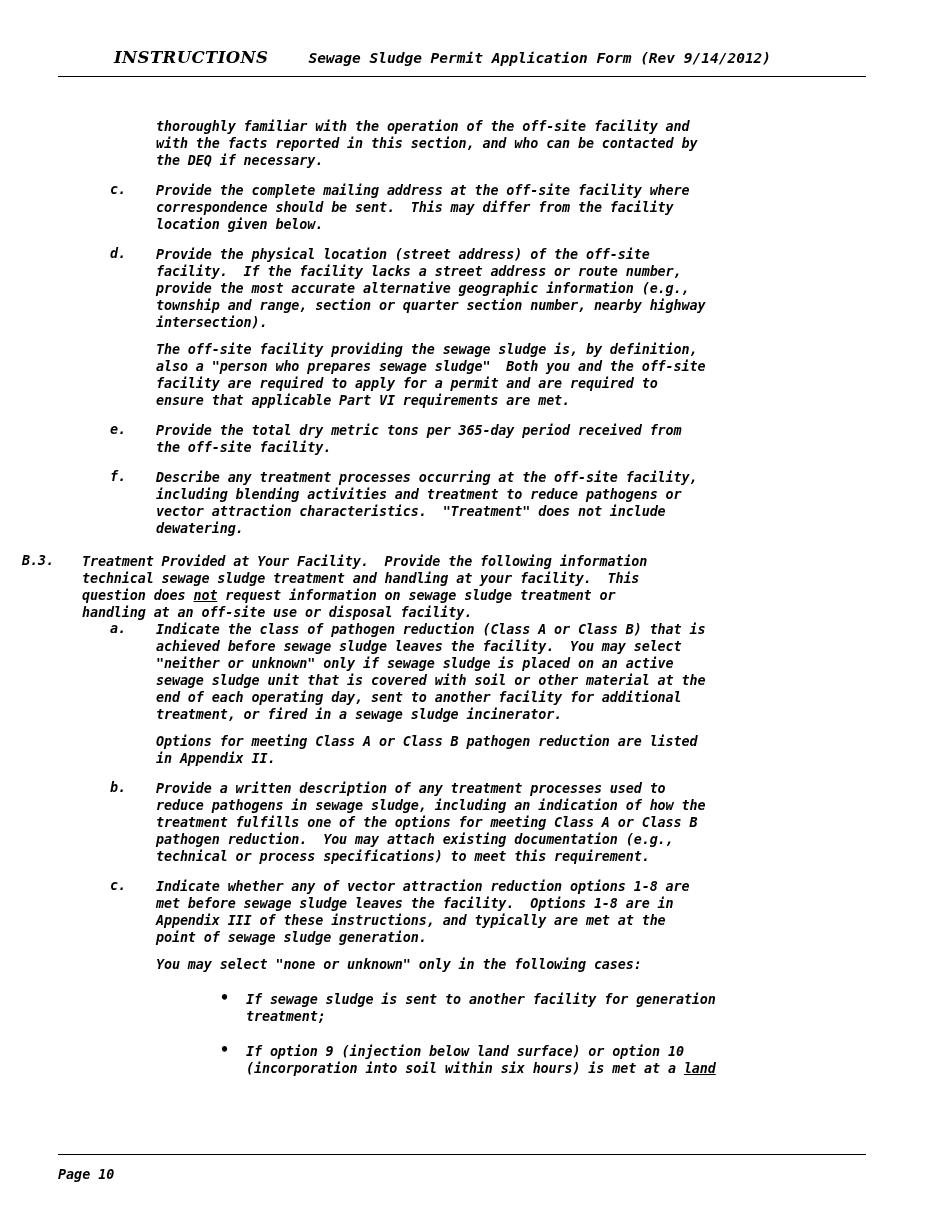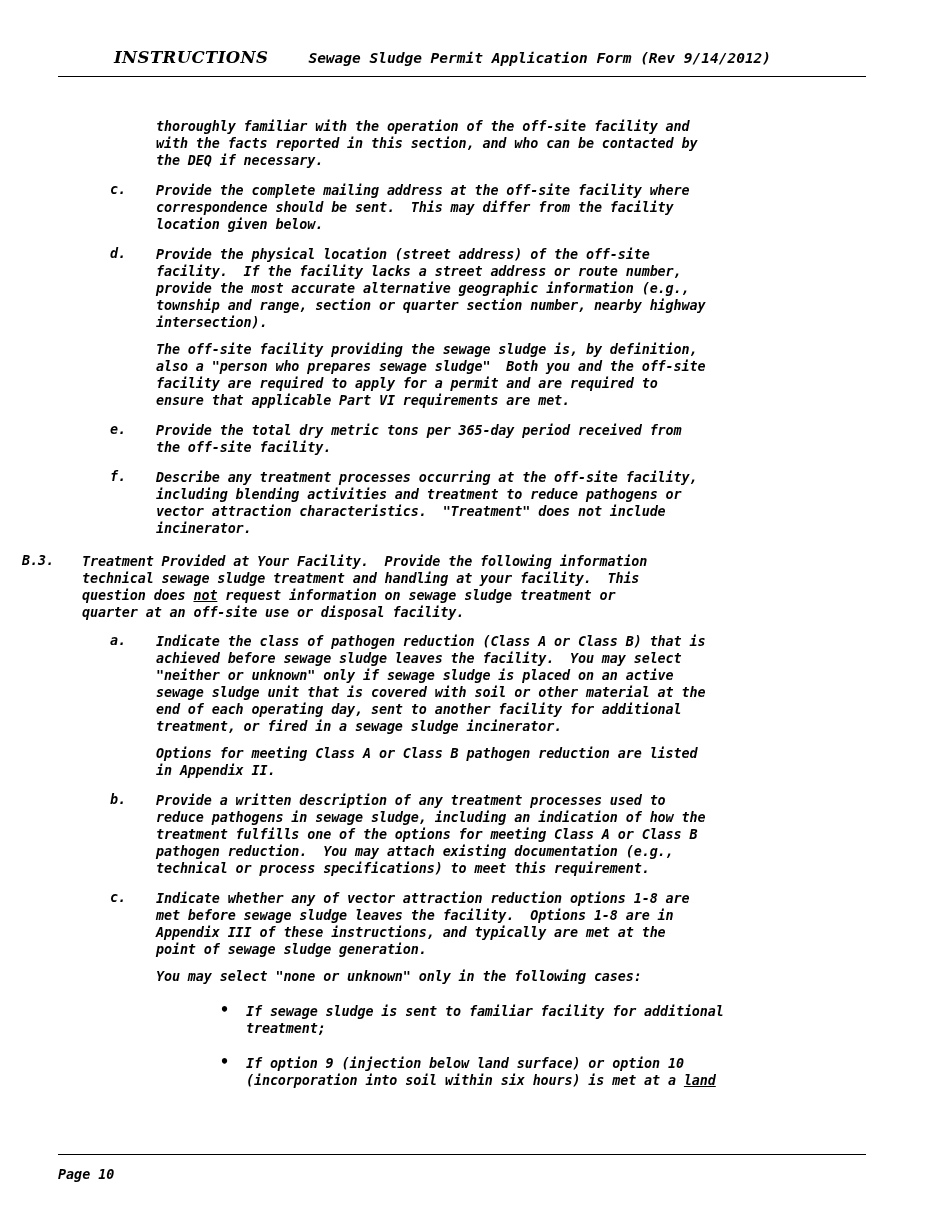--- a/index.html
+++ b/index.html
@@ -171,29 +171,29 @@
       <div class="marker para">e.</div>
       <div class="body-text para">Provide the total dry metric tons per 365-day period received from
 the off-site facility.</div>
     </div>
 
     <div class="block" style="margin-bottom:16px;">
       <div class="marker para">f.</div>
       <div class="body-text para">Describe any treatment processes occurring at the off-site facility,
 including blending activities and treatment to reduce pathogens or
 vector attraction characteristics.  "Treatment" does not include
-incinerator.</div>
-    </div>
-
-    <div class="block" style="margin-left:-88px; margin-bottom:12px;">
+dewatering.</div>
+    </div>
+
+    <div class="block" style="margin-left:-88px; margin-bottom:0;">
       <div class="marker wide para">B.3.</div>
       <div class="body-text para"><span>Treatment Provided at Your Facility.  Provide the following information</span>
 <span>technical sewage sludge treatment and handling at your facility.  This</span>
 <span>question does </span><u>not</u><span> request information on sewage sludge treatment or</span>
-<span>quarter at an off-site use or disposal facility.</span></div>
+<span>handling at an off-site use or disposal facility.</span></div>
     </div>
 
     <div class="block" style="margin-bottom:10px;">
       <div class="marker para">a.</div>
       <div class="body-text para">Indicate the class of pathogen reduction (Class A or Class B) that is
 achieved before sewage sludge leaves the facility.  You may select
 "neither or unknown" only if sewage sludge is placed on an active
 sewage sludge unit that is covered with soil or other material at the
 end of each operating day, sent to another facility for additional
 treatment, or fired in a sewage sludge incinerator.</div>
@@ -223,21 +223,21 @@
     </div>
 
 
     <div class="block" style="margin-bottom:18px;">
       <div class="marker"></div>
       <div class="body-text para">You may select "none or unknown" only in the following cases:</div>
     </div>
 
     <div class="bullet-block" style="margin-bottom:18px;">
       <div class="bullet-dot para">•</div>
-      <div class="body-text para">If sewage sludge is sent to familiar facility for additional
+      <div class="body-text para">If sewage sludge is sent to another facility for generation
 treatment;</div>
     </div>
 
     <div class="bullet-block">
       <div class="bullet-dot para">•</div>
       <div class="body-text para"><span>If option 9 (injection below land surface) or option 10
 (incorporation into soil within six hours) is met at a </span><u>land</u></div>
     </div>
 
   </div>

